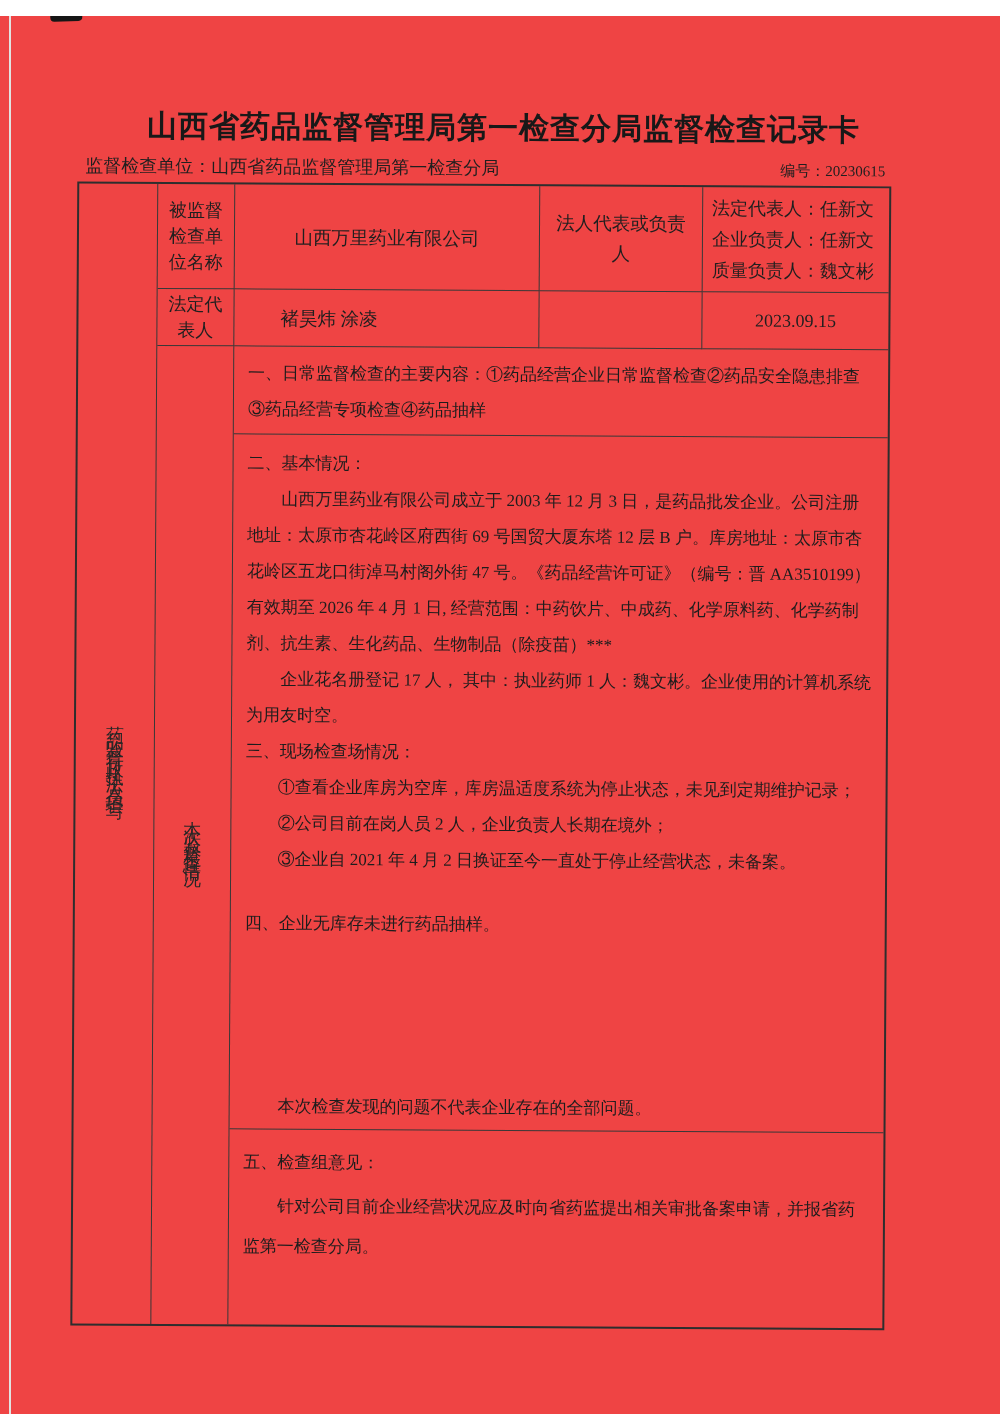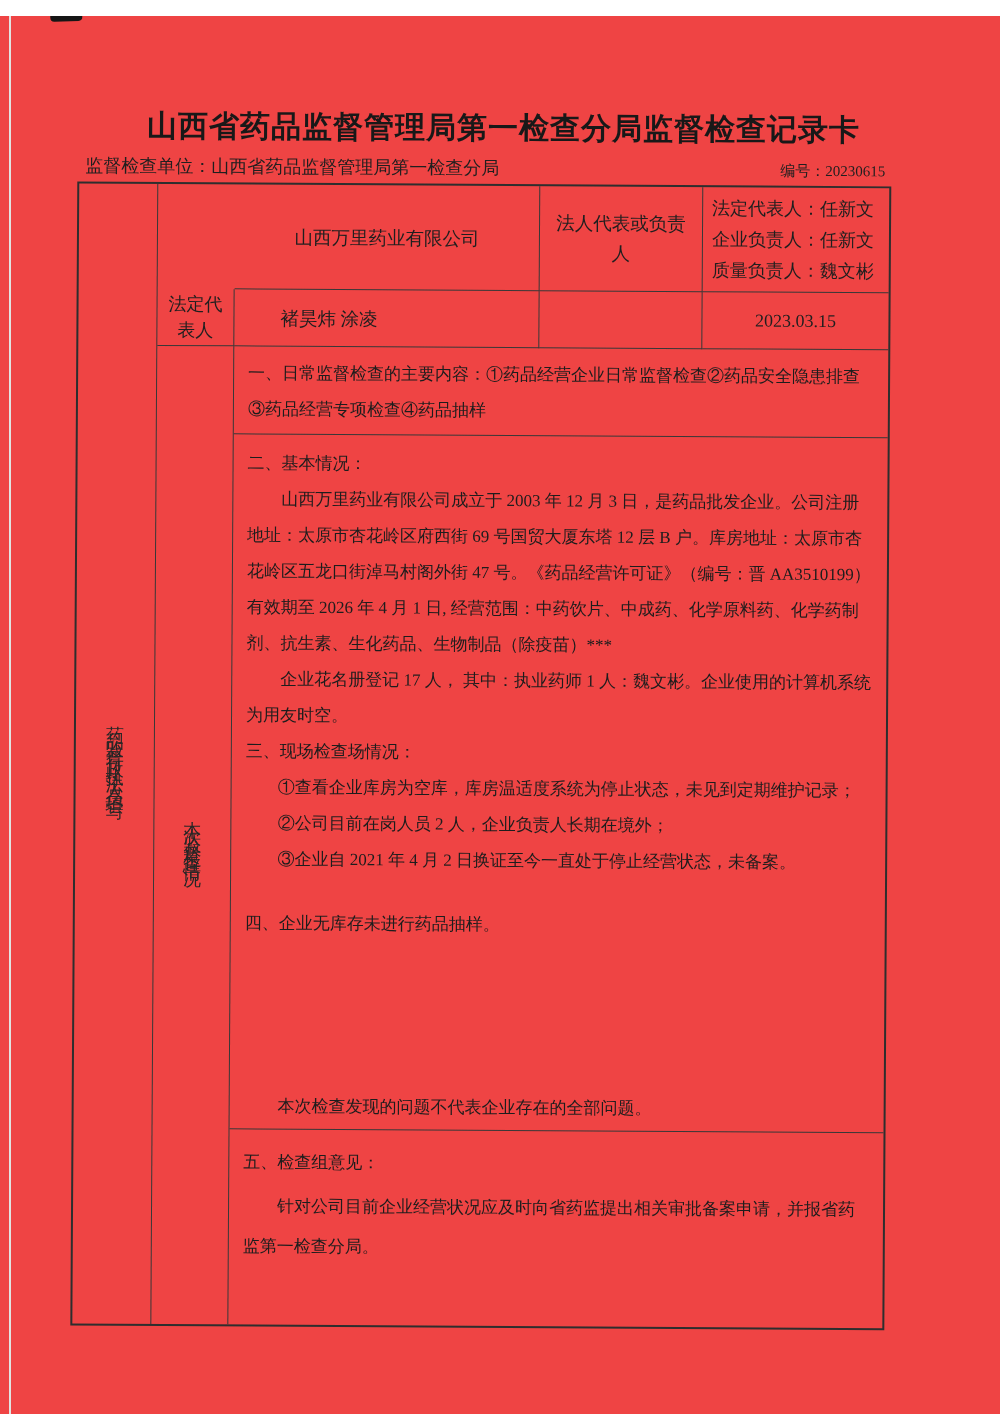--- a/index.html
+++ b/index.html
@@ -150,41 +150,44 @@
       <span class="meta-unit">监督检查单位：山西省药品监督管理局第一检查分局</span>
       <span class="meta-number">编号：20230615</span>
     </div>
 
     <div class="insp-table">
 
       <div class="cell cell-left v-center no-bottom">
         <span class="vertical-text">药品监督行政执法人员填写</span>
       </div>
 
+      <div class="cell cell-b1 side-label">
+        <span>被监督检查单位名称</span>
+      </div>
       <div class="cell cell-company v-center">
         <span>山西万里药业有限公司</span>
       </div>
       <div class="cell cell-replabel v-center">
         <span class="rep-label-inner">法人代表或负责人</span>
       </div>
       <div class="cell cell-reps no-right">
         <div class="rep-line">法定代表人：任新文</div>
         <div class="rep-line">企业负责人：任新文</div>
         <div class="rep-line">质量负责人：魏文彬</div>
       </div>
 
       <div class="cell cell-b2 side-label">
         <span>法定代表人</span>
       </div>
       <div class="cell cell-inspectors">
         <span>褚昊炜 涂凌</span>
       </div>
       <div class="cell cell-empty"></div>
       <div class="cell cell-date v-center no-right">
-        <span>2023.03.15</span>
+        <span>2023.09.15</span>
       </div>
 
       <div class="cell cell-situation v-center no-bottom">
         <span class="vertical-text">本次监督检查情况</span>
       </div>
 
       <div class="cell content-cell cell-s1 no-right">
         <p class="heading">一、日常监督检查的主要内容：①药品经营企业日常监督检查②药品安全隐患排查③药品经营专项检查④药品抽样</p>
       </div>
 

